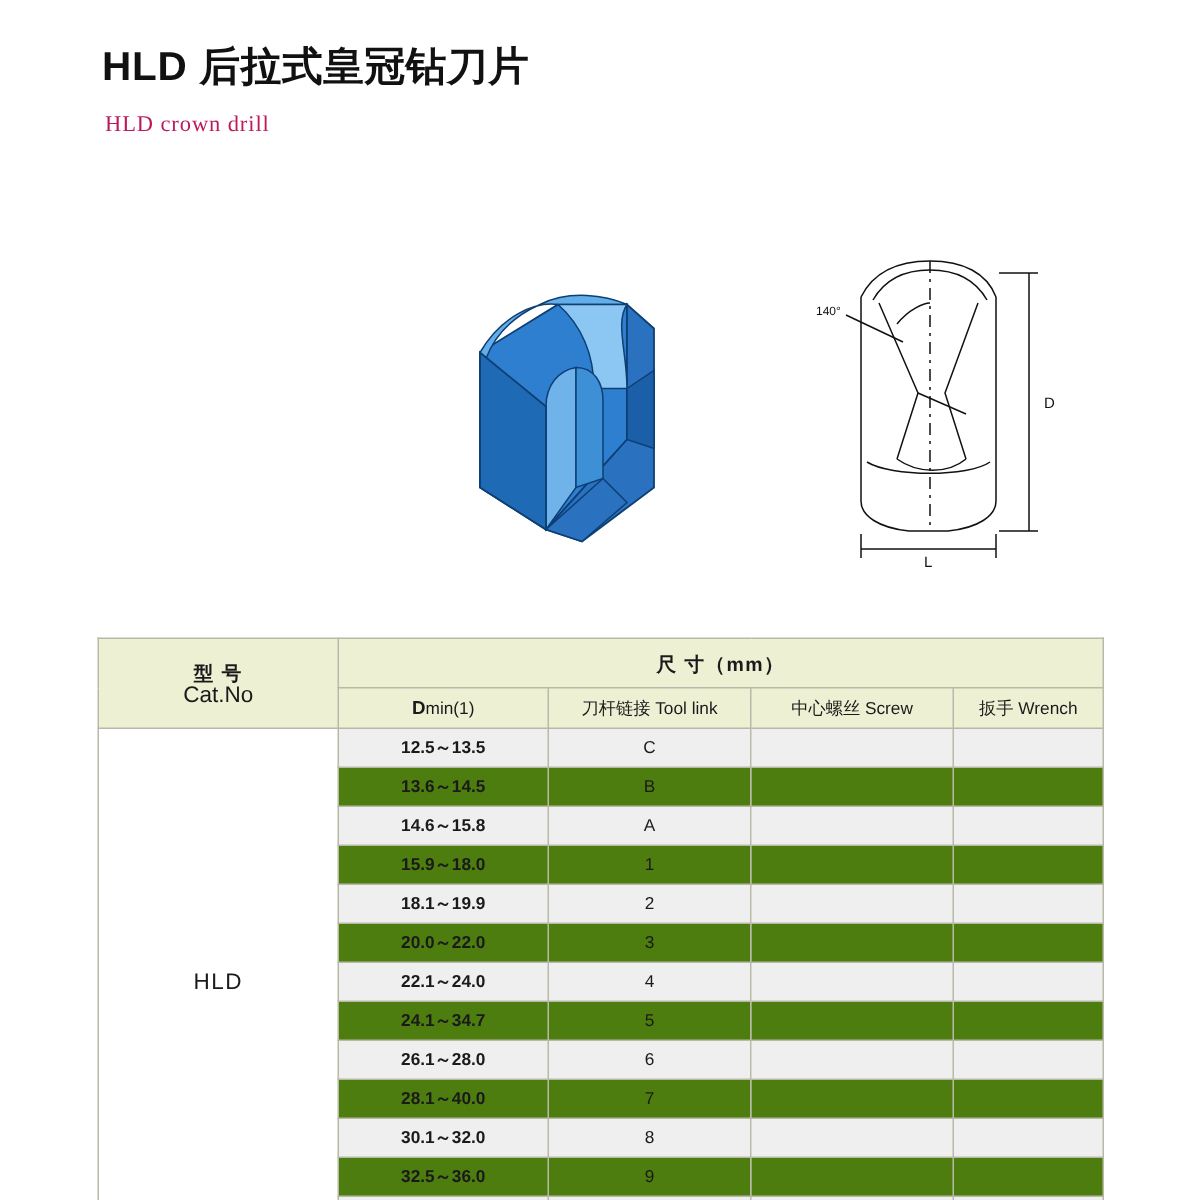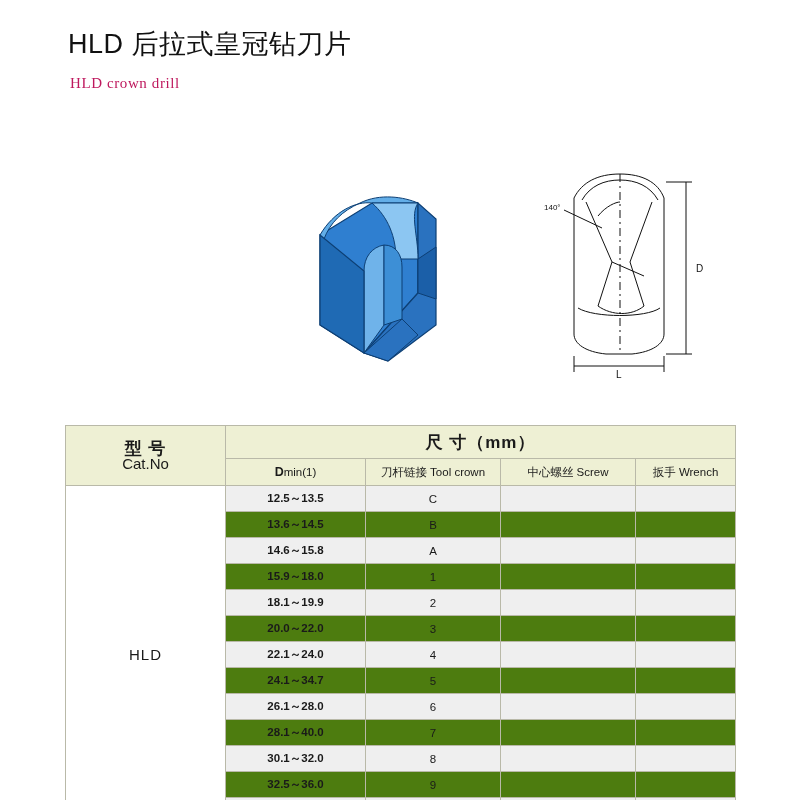--- a/index.html
+++ b/index.html
@@ -22,21 +22,21 @@
     width: 800px;
     height: 800px;
   }
 
   
   .title-zh {
     position: absolute;
     left: 68px;
     top: 26px;
     font-size: 27px;
-    font-weight: 400;
+    font-weight: 700;
     letter-spacing: 0.5px;
     color: #111111;
     white-space: nowrap;
   }
   .title-en {
     position: absolute;
     left: 70px;
     top: 75px;
     font-family: "Liberation Serif", serif;
     font-size: 15px;
@@ -83,21 +83,21 @@
     background: #eef0d4;
   }
   .hdr-top td {
     height: 32px;
     line-height: 15px;
   }
   .hdr-sub td {
     height: 26px;
   }
   .hdr .zh {
-    font-size: 17px;
+    font-size: 13px;
     font-weight: bold;
     letter-spacing: 1px;
   }
   .hdr .en {
     font-size: 15px;
   }
   .hdr .sub-label {
     font-size: 11.5px;
   }
   .hdr .sub-label b {
@@ -212,21 +212,21 @@
         <td rowspan="2" class="hdr">
           <div class="zh">型 号</div>
           <div class="en">Cat.No</div>
         </td>
         <td colspan="4" class="hdr zh">尺 寸（mm）</td>
       </tr>
       <tr class="hdr hdr-sub">
         <td class="hdr sub-label">
           <b>D</b><span>min(1)</span>
         </td>
-        <td class="hdr sub-label">刀杆链接 Tool crown</td>
+        <td class="hdr sub-label">刀杆链接 Tool link</td>
         <td class="hdr sub-label">中心螺丝 Screw</td>
         <td class="hdr sub-label">扳手 Wrench</td>
       </tr>
 
       <tr class="body-row alt">
         <td rowspan="13" class="catno-cell">HLD</td>
         <td class="dmin">12.5～13.5</td>
         <td class="toollink">C</td>
         <td></td>
         <td></td>

